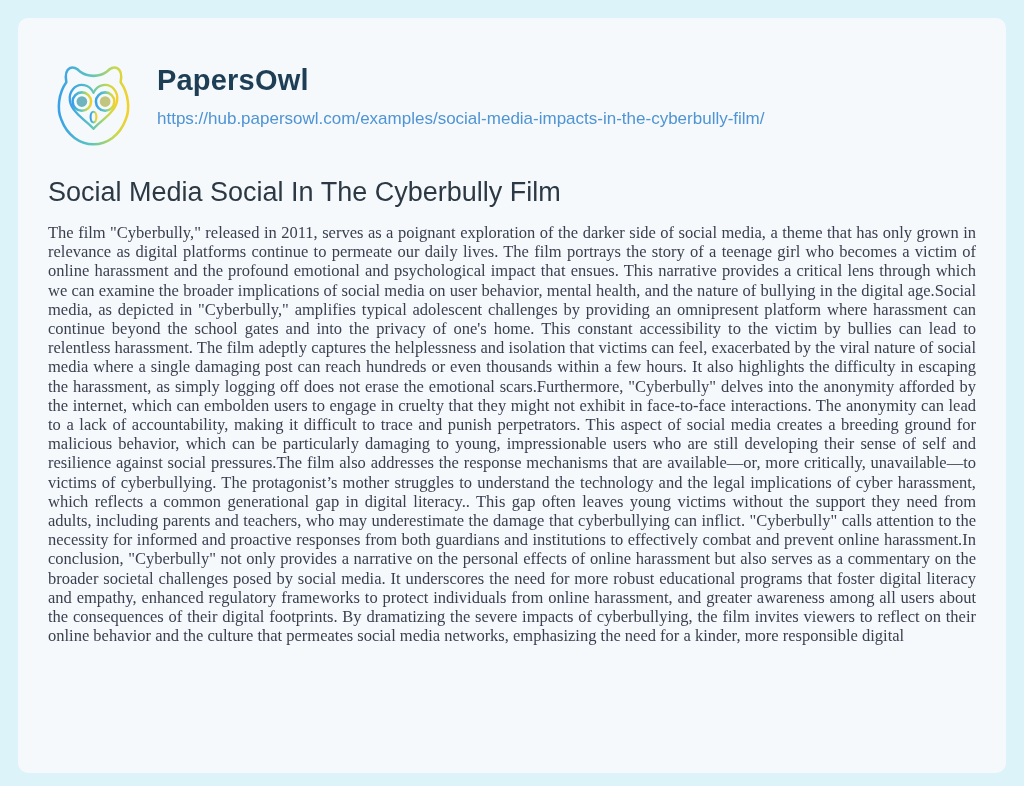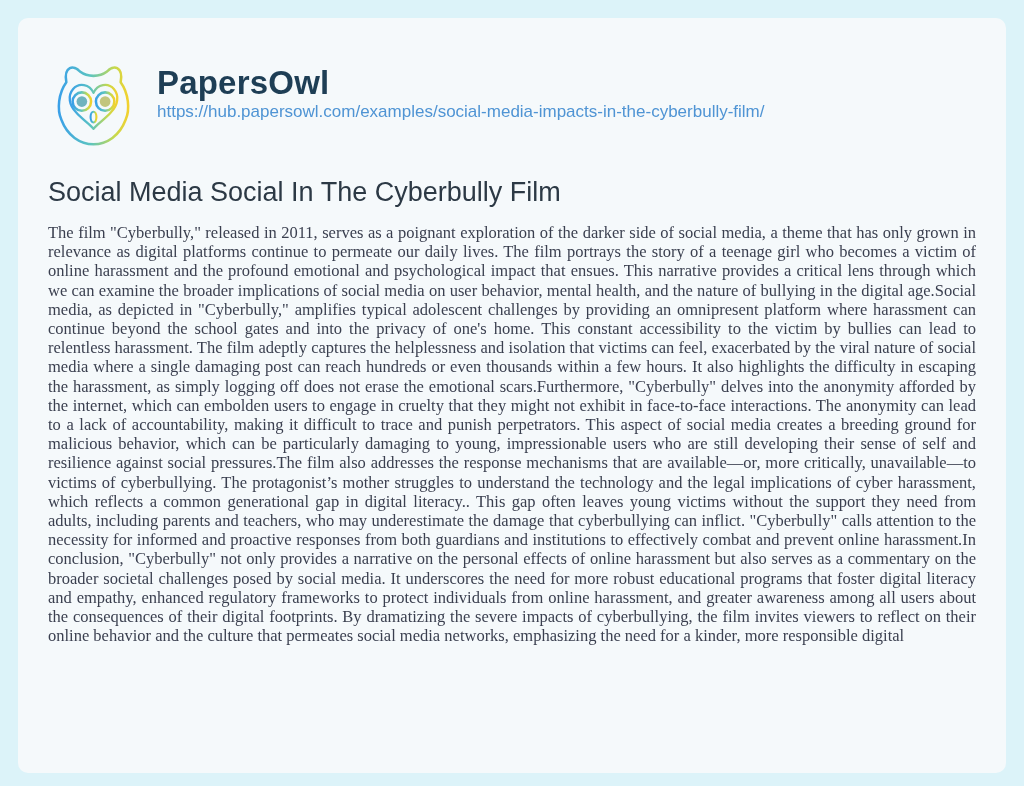--- a/index.html
+++ b/index.html
@@ -36,29 +36,29 @@
     width: 97px;
     height: 97px;
     flex: 0 0 auto;
     margin-right: 15px;
   }
   .logo svg { width: 100%; height: 100%; }
   .brand-block {
     padding-top: 8px;
   }
   .brand {
-    font-size: 33px;
+    font-size: 29px;
     font-weight: 700;
     letter-spacing: 0.2px;
     color: #1e3e55;
     font-family: "Liberation Sans", sans-serif;
   }
   .url {
     display: block;
-    margin-top: 0;
+    margin-top: 12px;
     font-size: 17px;
     color: #4f94d4;
     text-decoration: none;
     font-family: "Liberation Sans", sans-serif;
   }
   .article {
     padding: 0 30px;
   }
   .article h1 {
     margin: 24px 0 0 0;

